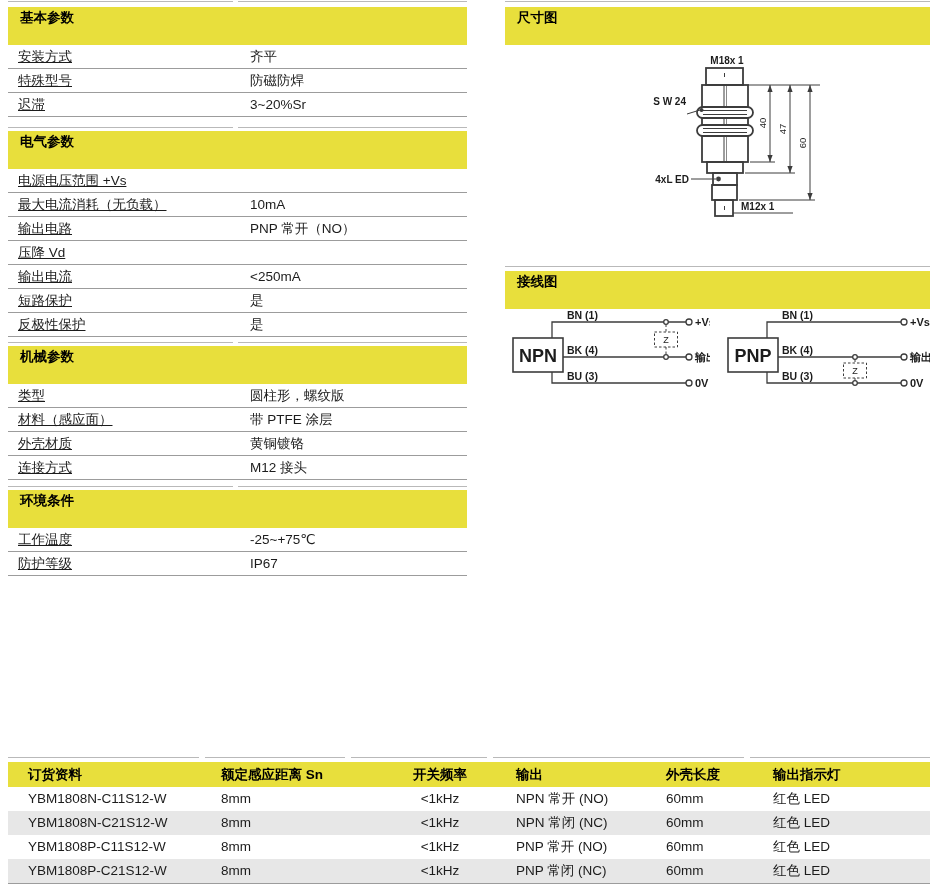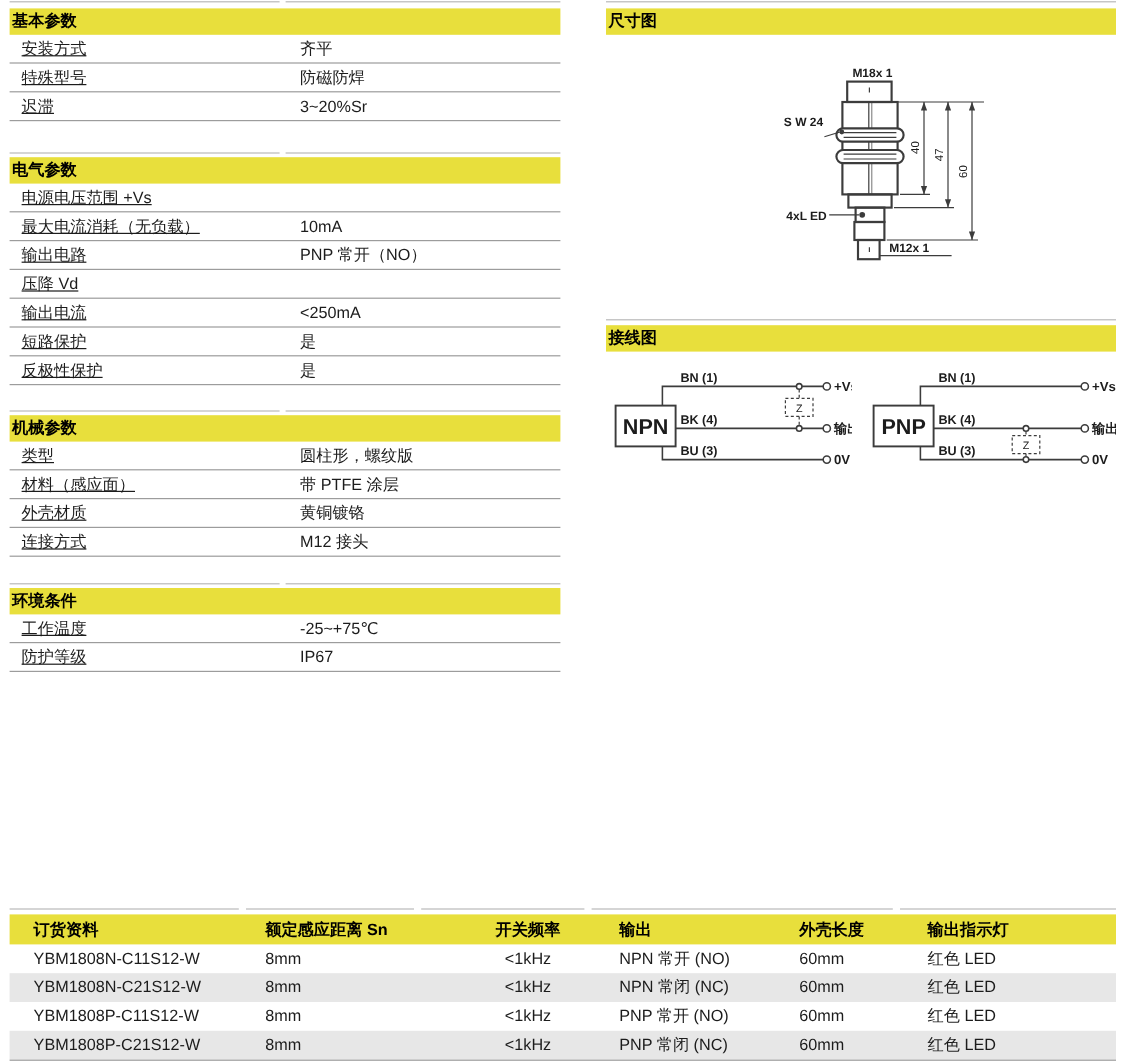--- a/index.html
+++ b/index.html
@@ -4,22 +4,22 @@
 <style>
   html,body{margin:0;padding:0;}
   body{
     width:934px;height:886px;background:#ffffff;position:relative;
     font-family:"Liberation Sans","DejaVu Sans",sans-serif;
     color:#1c1c1c;font-size:13.5px;overflow:hidden;
   }
   .hline{position:absolute;height:1px;background:#b9b9b9;}
   
   .lsec{position:absolute;left:8px;width:459px;}
-  .sec-bar{background:#e8df3c;height:22px;line-height:22px;font-weight:bold;
-    font-size:13.5px;color:#000;padding-left:2px;box-sizing:border-box;}
+  .sec-bar{background:#e8df3c;height:38px;line-height:22px;font-weight:bold;
+    font-size:13.5px;color:#000;padding-left:12px;box-sizing:border-box;}
   .prow{display:flex;height:24px;line-height:23px;border-bottom:1px solid #9c9c9c;
     padding-left:10px;box-sizing:border-box;}
   .plabel{width:232px;flex:none;text-decoration:underline;}
   .pvalue{flex:1;}
   
   .rbar{position:absolute;left:505px;width:425px;}
   .diagram{position:absolute;}
   svg text{font-family:"Liberation Sans","DejaVu Sans",sans-serif;}
   
   .otable{position:absolute;left:8px;top:762px;width:922px;}

